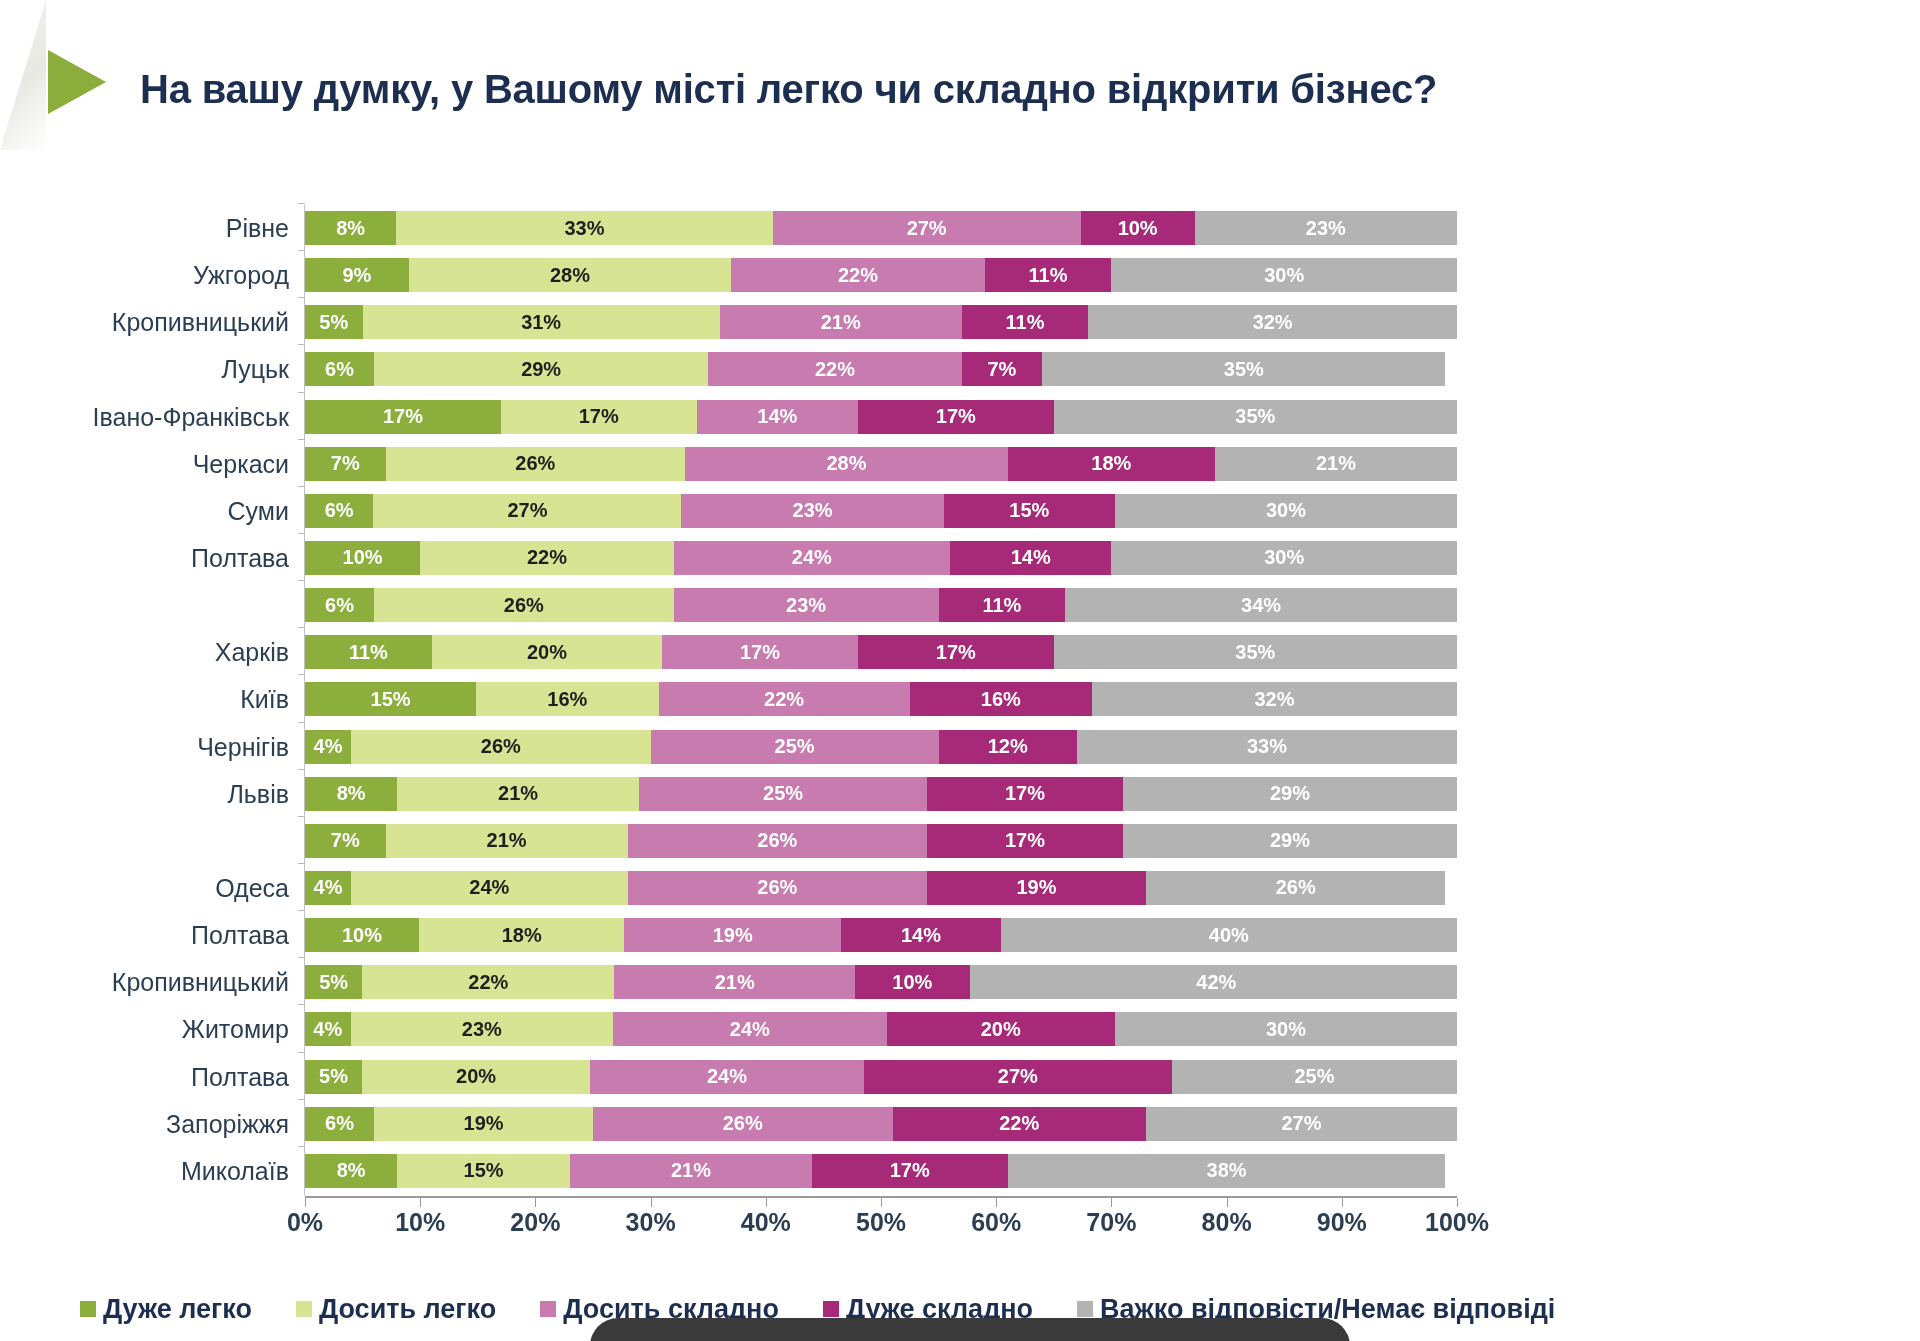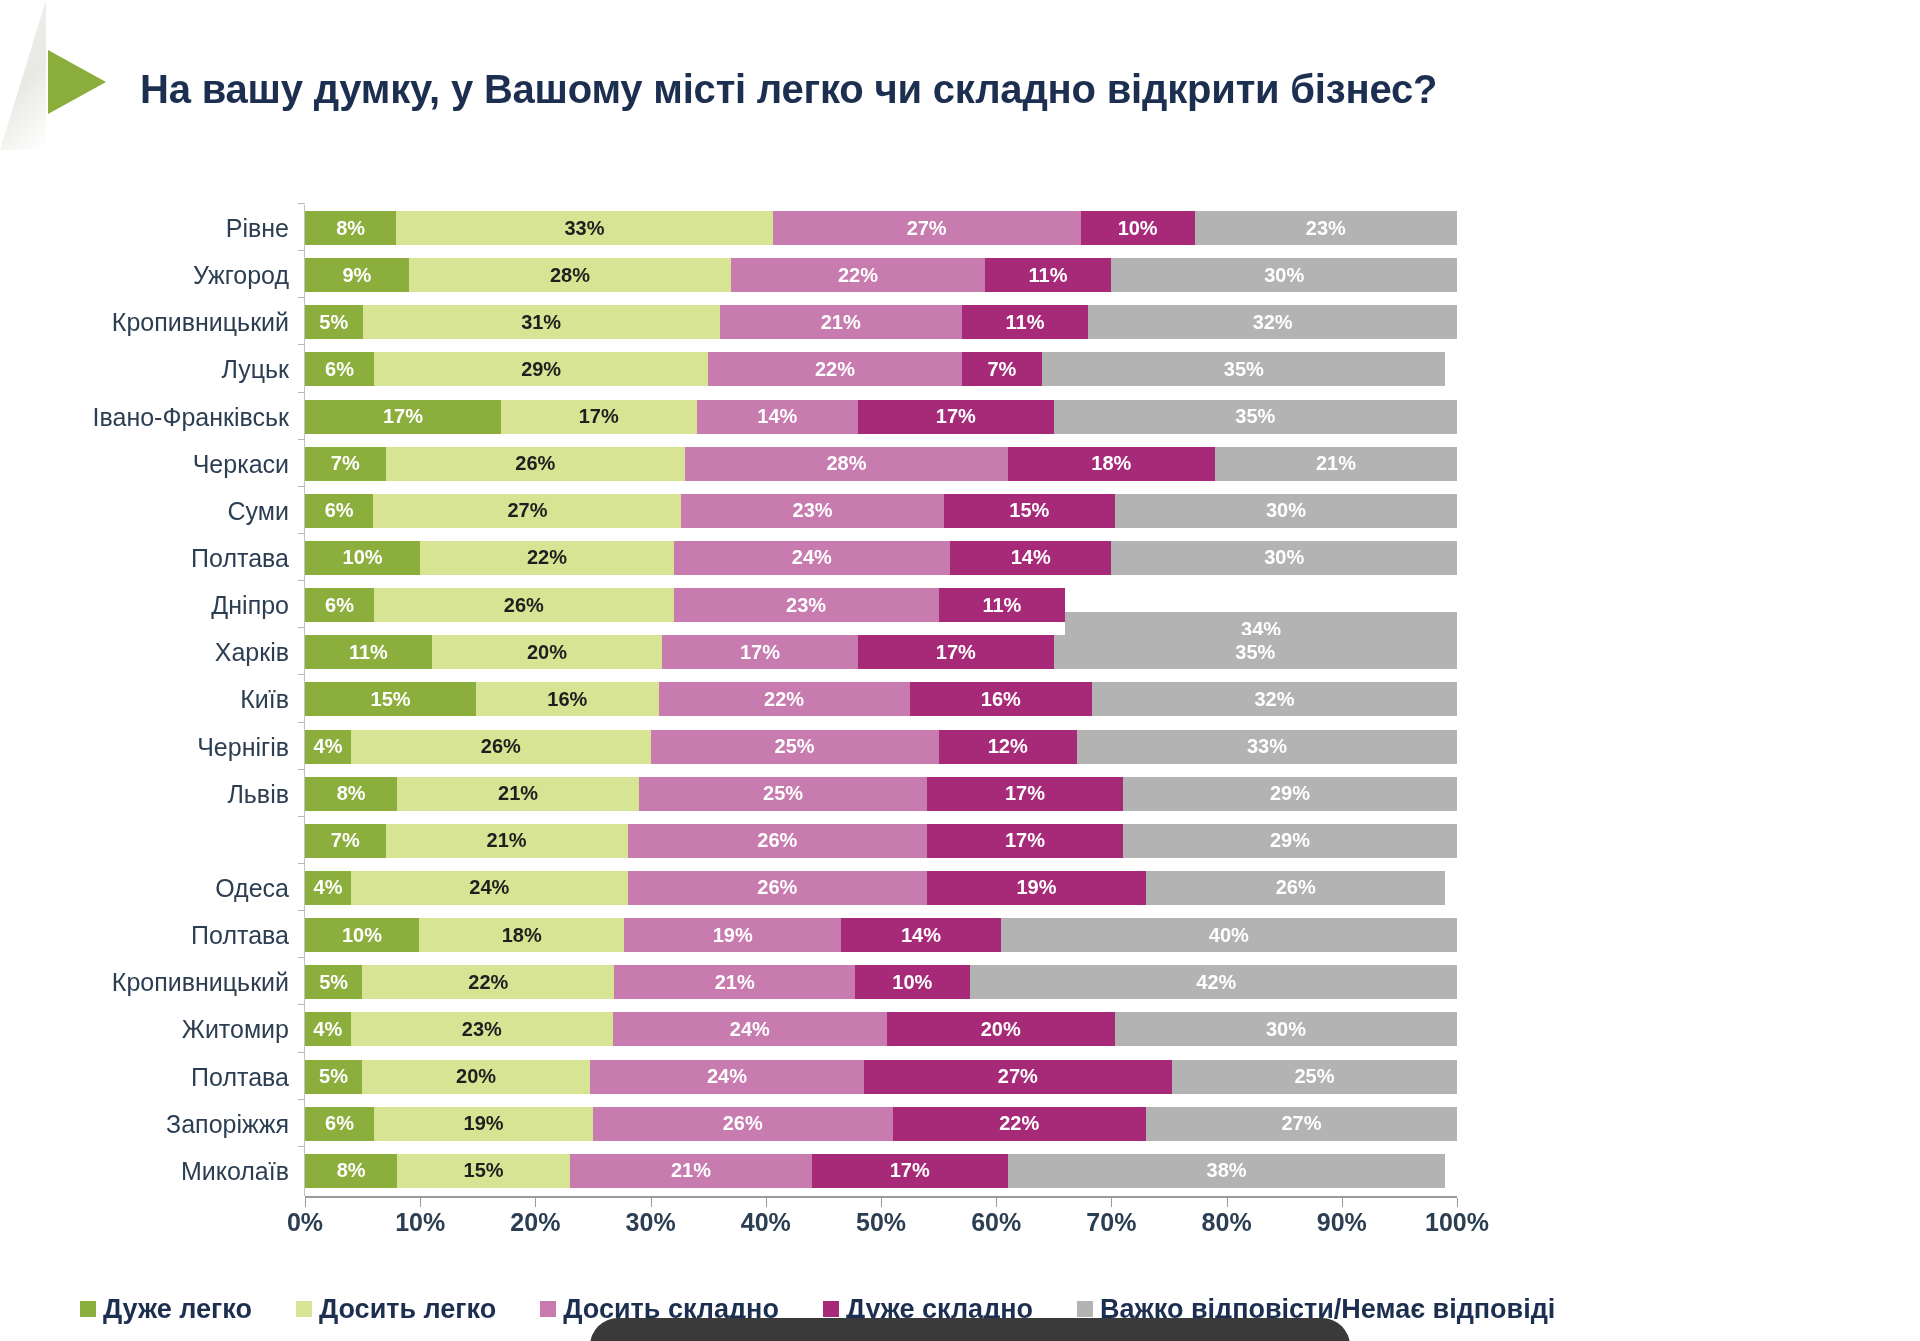--- a/index.html
+++ b/index.html
@@ -218,27 +218,26 @@
       <div class="bar">
         <div class="seg seg-0" style="width: 10%;">10%</div>
         <div class="seg seg-1" style="width: 22%;">22%</div>
         <div class="seg seg-2" style="width: 24%;">24%</div>
         <div class="seg seg-3" style="width: 14%;">14%</div>
         <div class="seg seg-4" style="width: 30%;">30%</div>
       </div>
     </div>
     <div class="row">
       <div class="tick-mark"></div>
-      <div class="row-label">Дніпро</div>
       <div class="bar">
         <div class="seg seg-0" style="width: 6%;">6%</div>
         <div class="seg seg-1" style="width: 26%;">26%</div>
         <div class="seg seg-2" style="width: 23%;">23%</div>
         <div class="seg seg-3" style="width: 11%;">11%</div>
-        <div class="seg seg-4" style="width: 34%; margin-top: 24px;">34%</div>
+        <div class="seg seg-4" style="width: 34%;">34%</div>
       </div>
     </div>
     <div class="row">
       <div class="tick-mark"></div>
       <div class="row-label">Харків</div>
       <div class="bar">
         <div class="seg seg-0" style="width: 11%;">11%</div>
         <div class="seg seg-1" style="width: 20%;">20%</div>
         <div class="seg seg-2" style="width: 17%;">17%</div>
         <div class="seg seg-3" style="width: 17%;">17%</div>

